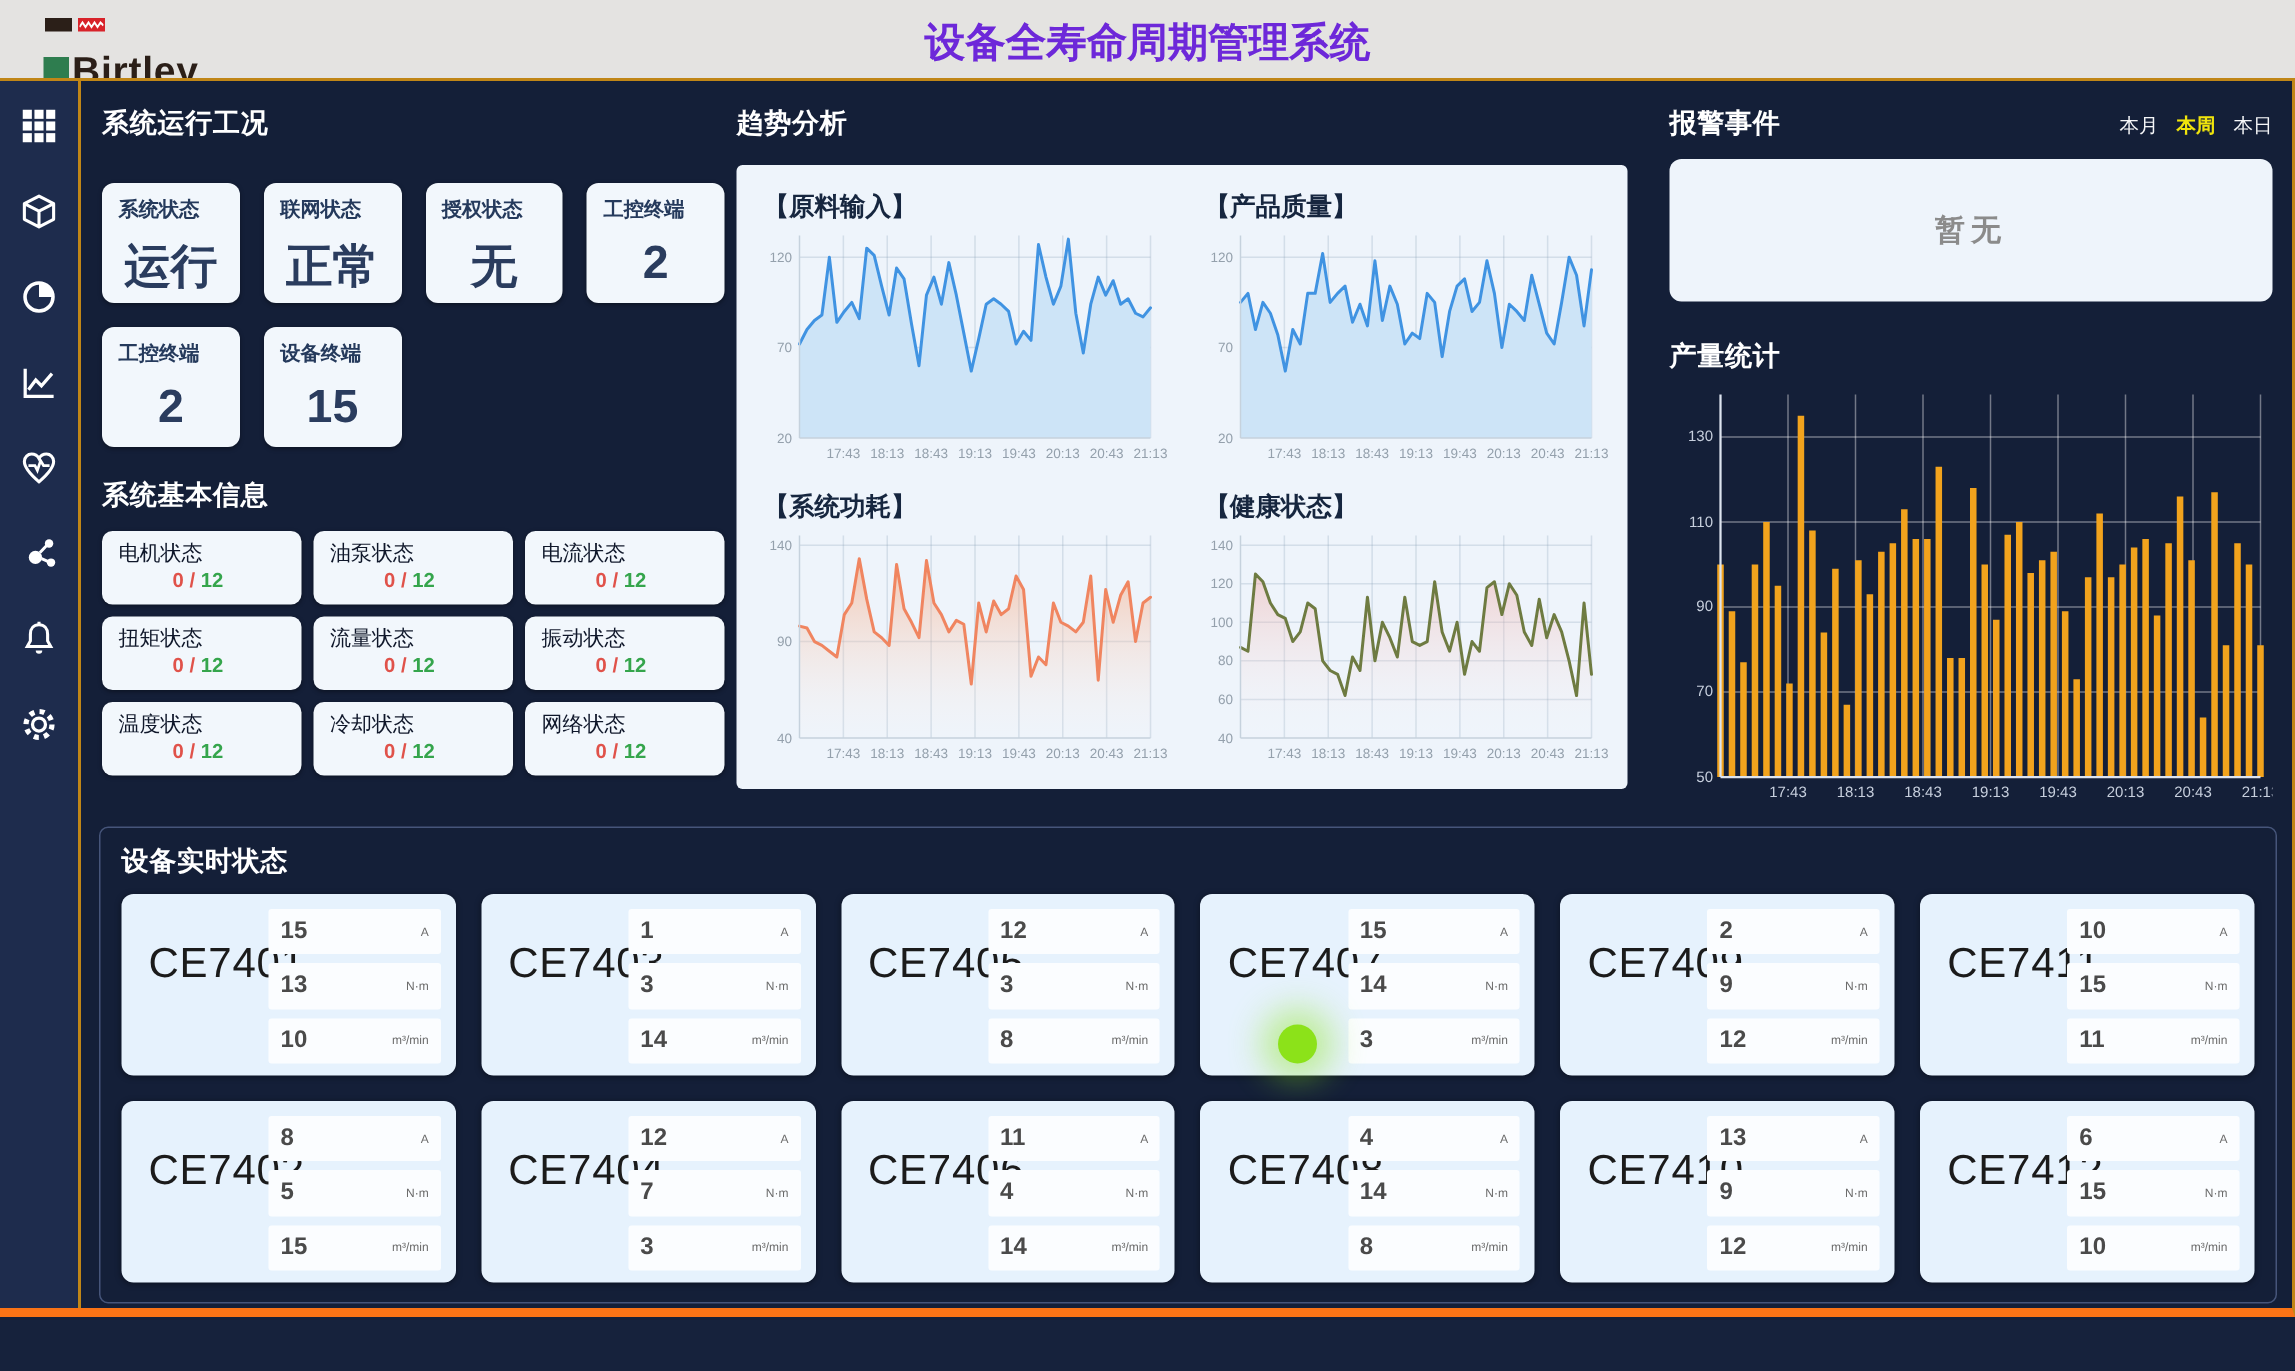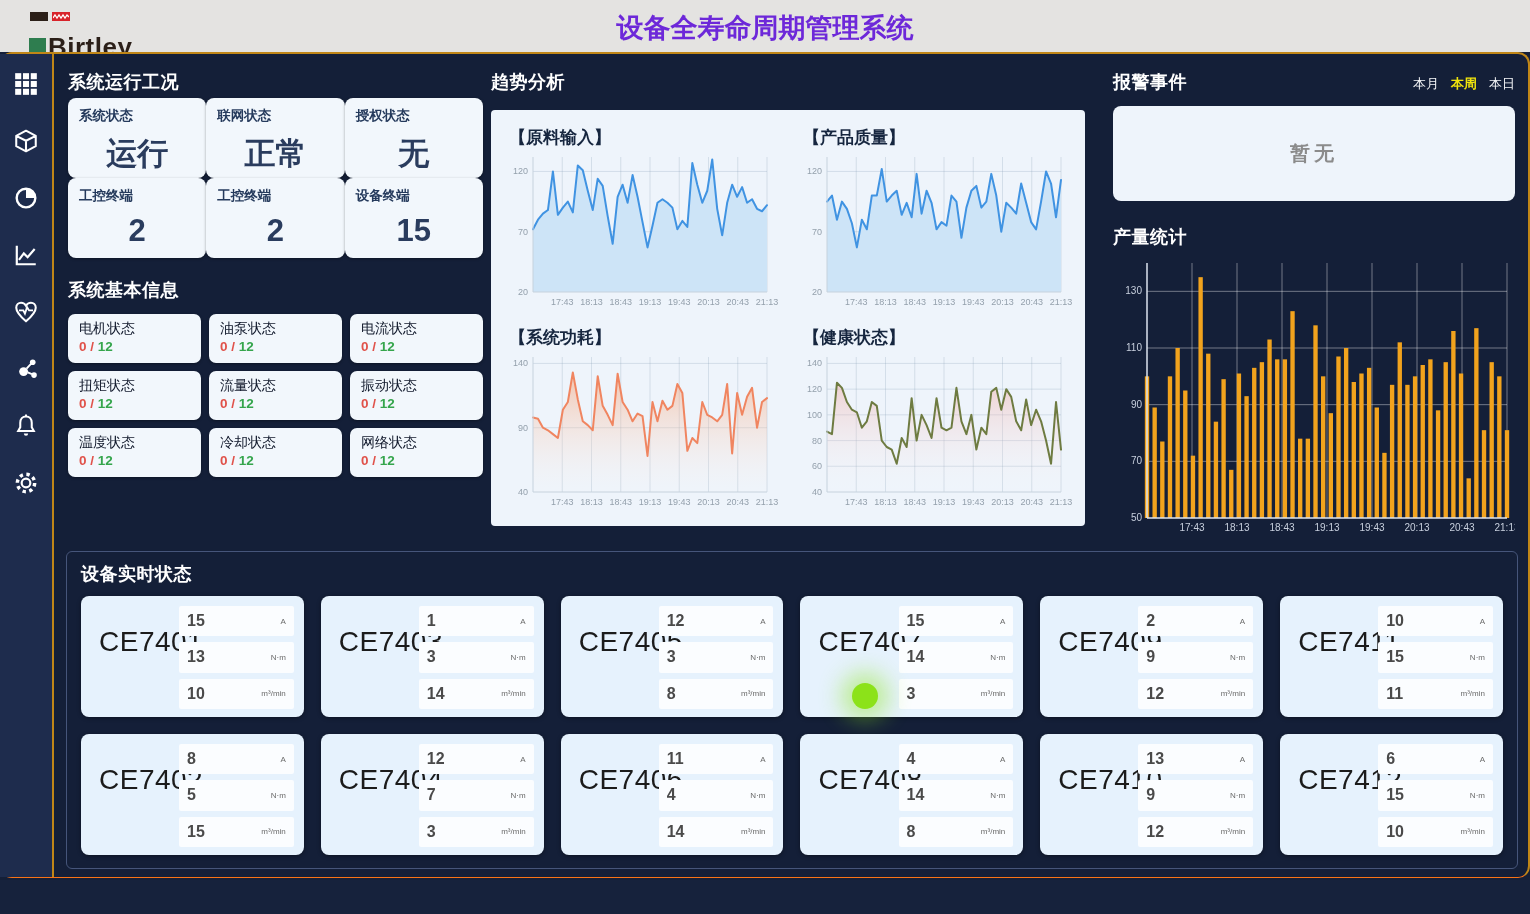--- a/index.html
+++ b/index.html
@@ -11,40 +11,40 @@
   .topbar { position:absolute; left:0; top:0; width:1530px; height:52px; background:#e4e3e1; }
   .logo { position:absolute; left:28px; top:8px; width:200px; height:40px; }
   .lg-dark  { position:absolute; left:2px;  top:4px;  width:18px; height:9px;  background:#2b1f18; }
   .lg-red   { position:absolute; left:24px; top:4px;  width:18px; height:9px;  background:#d8232a; }
   .lg-red svg { position:absolute; left:1px; top:1px; }
   .lg-green { position:absolute; left:1px;  top:16px; width:17px; height:19px; background:#2e7d4f; }
   .lg-text  { position:absolute; left:20px; top:10px; font-size:26px; font-weight:bold; color:#2b1f18; letter-spacing:0.5px; }
   .main-title { position:absolute; left:0; top:10px; width:100%; text-align:center; font-size:27px; font-weight:bold; color:#6d28d9; }
 
   
-  .content { position:absolute; left:0; top:52px; width:1530px; height:826px; border-top:2px solid #c08617; border-bottom:1px solid #f97316; border-right:2px solid #c08617; background:#141f38;border-radius:12px; }
+  .content { position:absolute; left:0; top:52px; width:1530px; height:826px; border-top:2px solid #c08617; border-bottom:6px solid #f97316; border-right:2px solid #c08617; background:#141f38; }
   .footer  { position:absolute; left:0; top:880px; width:1530px; height:34px; background:#16223c; }
   .sidebar { position:absolute; left:0; top:0; width:54px; height:100%; background:#1e2c4d; border-right:2px solid #c08617; display:flex; flex-direction:column; align-items:center; padding-top:16px; gap:29px; }
   .side-icon { width:28px; height:28px; display:flex; align-items:center; justify-content:center; cursor:pointer; }
   .side-icon svg { width:26px; height:26px; }
 
   .inner { position:absolute; left:56px; top:0; width:1472px; height:822px; }
   .sec-title { font-size:18px; font-weight:bold; color:#ffffff; letter-spacing:0.5px; }
 
   
   .col-left { position:absolute; left:12px; top:16px; width:415px; }
-  .status-grid { margin-top:4px; display:grid; grid-template-columns:repeat(3,1fr); gap:0; }
+  .status-grid { margin-top:28px; display:grid; grid-template-columns:repeat(4,1fr); gap:16px; }
   .status-card { height:80px; background:#f2f7fc; border-radius:8px; padding:9px 11px; box-shadow:0 1px 3px rgba(0,0,0,.35); }
   .status-card .lbl { font-size:13.5px; font-weight:bold; color:#253a5c; }
   .status-card .val { margin-top:8px; text-align:center; font-size:31px; font-weight:bold; color:#2a3c5e; }
   .info-title { margin-top:20px; }
   .info-grid { margin-top:12px; display:grid; grid-template-columns:repeat(3,1fr); gap:8px; }
   .info-card { height:49px; background:#f2f7fc; border-radius:7px; padding:6px 11px; box-shadow:0 1px 3px rgba(0,0,0,.35); }
   .info-card .lbl { font-size:14px; font-weight:normal; color:#0f172a; }
-  .info-card .nums { font-size:13.5px; font-weight:bold; margin-top:1px; }
+  .info-card .nums { font-size:13.5px; font-weight:bold; margin-top:1px;margin-left:36px; }
   .num-red { color:#e0524a; }
   .num-green { color:#35a54c; }
 
   
   .col-mid { position:absolute; left:435px; top:16px; width:600px; }
   .trend-panel { margin-top:16px; width:594px; height:416px; background:#eef4fb; border-radius:4px; padding:8px 12px; display:grid; grid-template-columns:1fr 1fr; grid-template-rows:1fr 1fr; column-gap:18px; }
   .t-cell { padding-top:8px; }
   .t-title { font-size:17px; font-weight:bold; color:#16263f; margin-left:6px; }
   .t-chart { width:100%; height:158px; margin-top:2px; }
 

